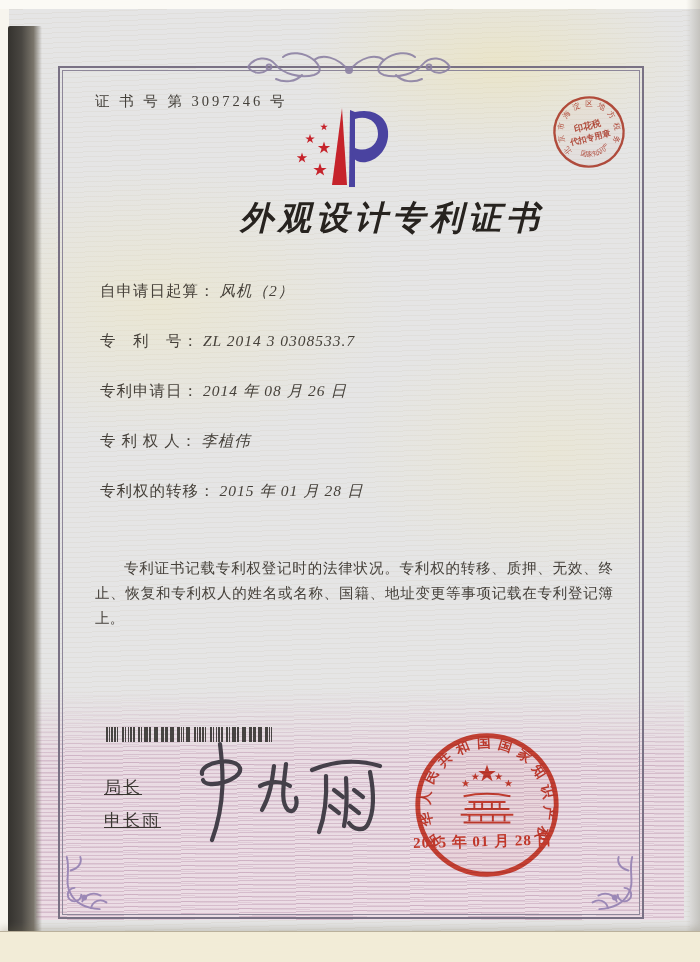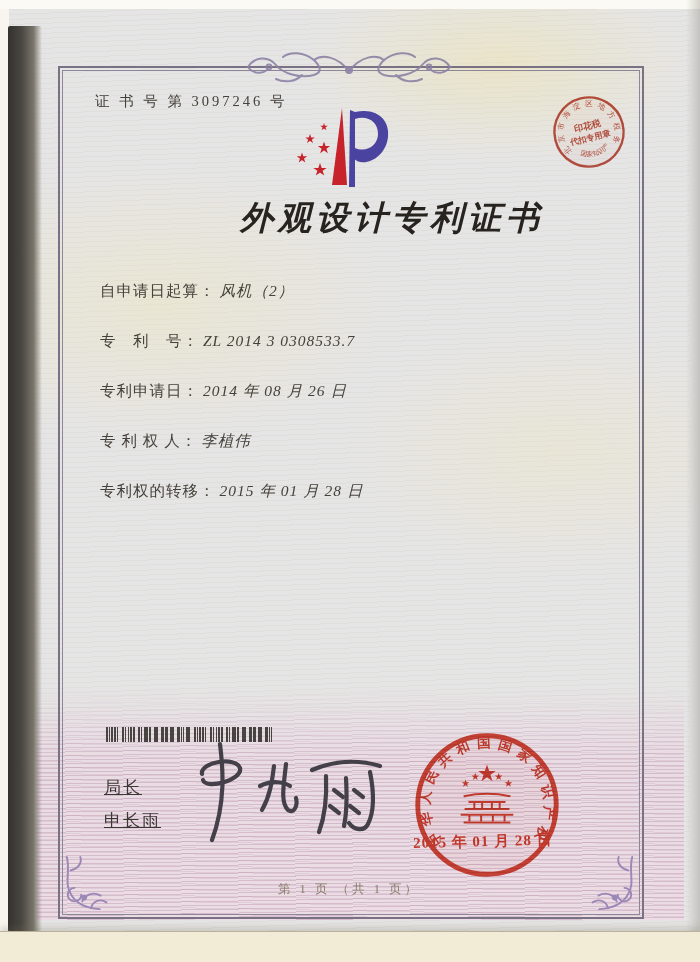--- a/index.html
+++ b/index.html
@@ -160,20 +160,21 @@
     </div>
     <div class="field">
       <span class="flabel">专 利 权 人：</span><span class="fvalue">李植伟</span>
     </div>
     <div class="field">
       <span class="flabel">专利权的转移：</span><span class="fvalue">2015 年 01 月 28 日</span>
     </div>
   </div>
 
   <div class="paras">
+    <p>专利证书记载专利权登记时的法律状况。专利权的转移、质押、无效、终止、恢复和专利权人的姓名或名称、国籍、地址变更等事项记载在专利登记簿上。</p>
   </div>
 
   <div class="barcode"></div>
 
   <div class="officer">
     <div>局长</div>
     <div>申长雨</div>
   </div>
 
   <svg class="signature" width="200" height="105" viewBox="0 0 200 105">
@@ -214,20 +215,19 @@
       <path d="M61,77 H99"></path>
       <path d="M67,77 V84 M75,77 V84 M85,77 V84 M93,77 V84"></path>
       <path d="M57,84 H103"></path>
       <path d="M53,90 H107"></path>
       <path d="M62,90 V97 M74,90 V97 M86,90 V97 M98,90 V97"></path>
       <path d="M56,98 H104"></path>
     </g>
   </svg>
   <div class="seal-date">2015 年 01 月 28 日</div>
 
-  <div class="footer">第 1 页 （共 1 页）</div>
 
   <div class="left-white"></div>
   <div class="binding"></div>
   <div class="top-white"></div>
   <div class="right-shadow"></div>
   <div class="bottom-edge"></div>
 </div>
 
 </body></html>

